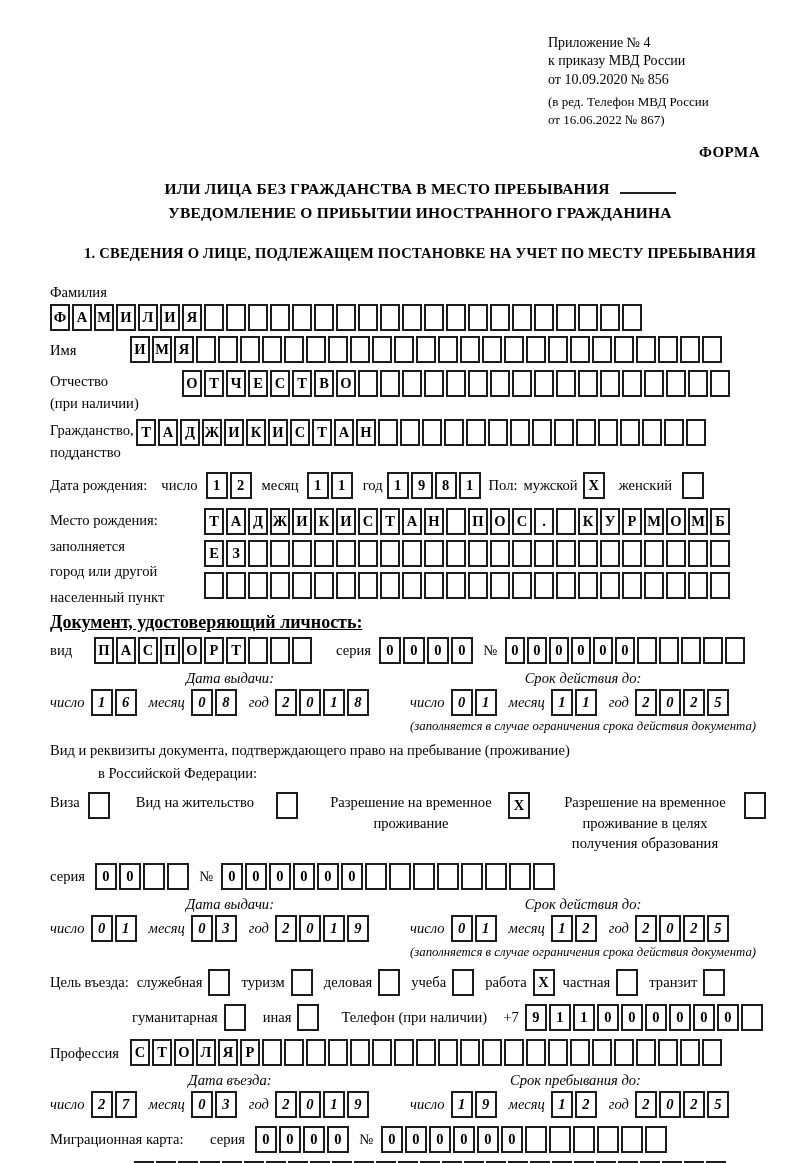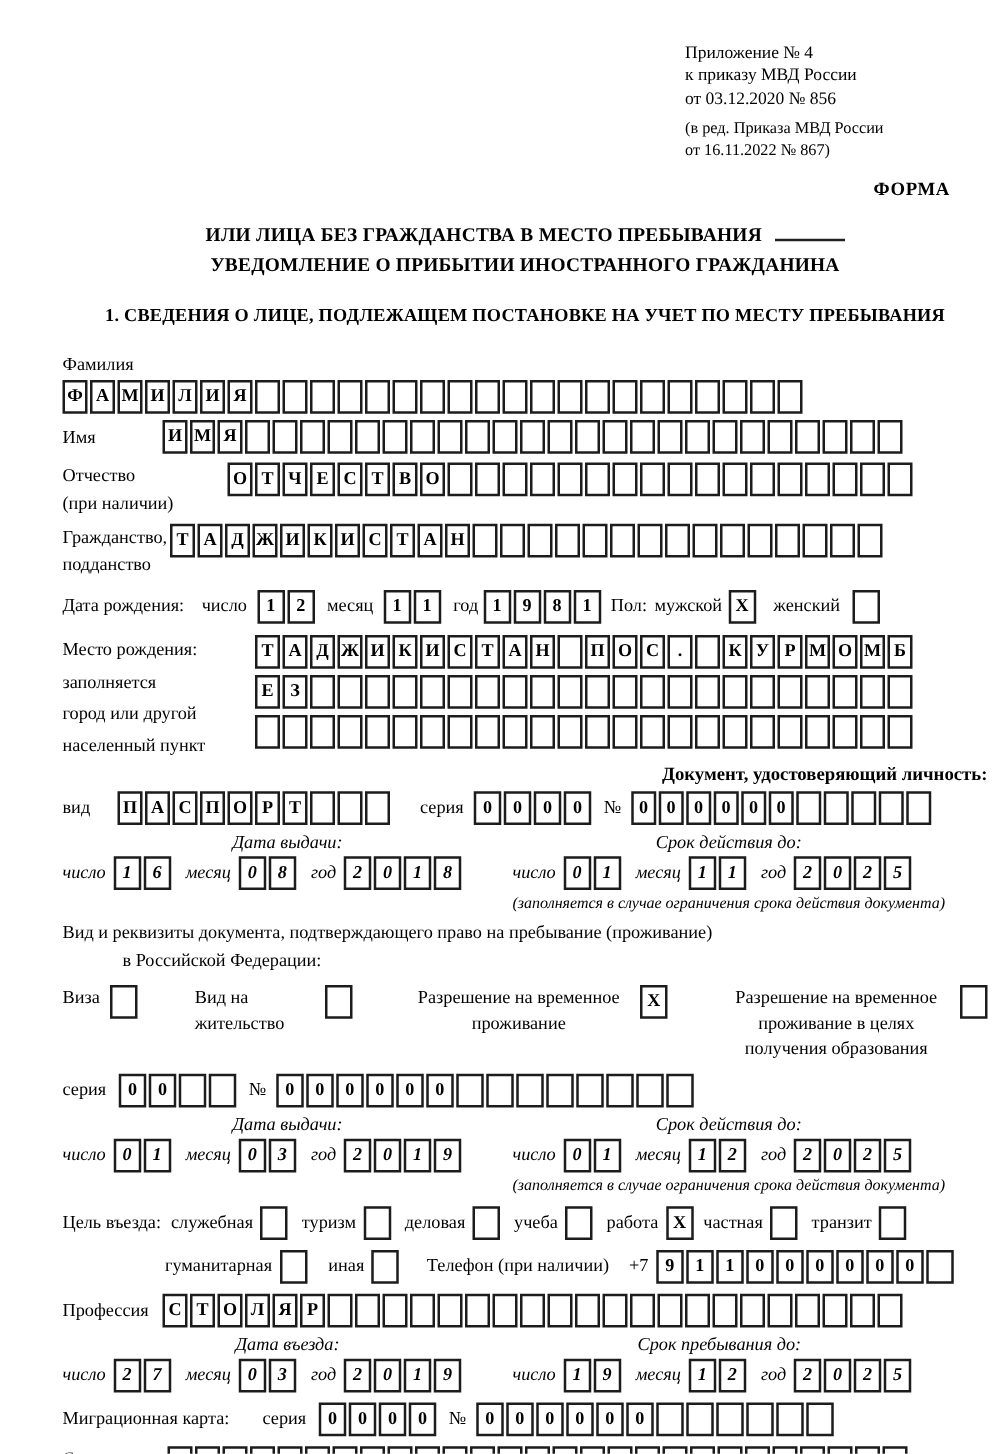--- a/index.html
+++ b/index.html
@@ -38,50 +38,50 @@
   
   .daterow{display:flex;margin-top:6px;}
   .dgroup{display:flex;flex-direction:column;font-style:italic;}
   .dgroup .cap{font-size:14.6px;text-align:center;}
   .dfields{display:flex;align-items:center;font-size:14.6px;margin-top:2px;}
   .dfields .t{margin:0 6px 0 0;}
   .dfields .cells{margin-right:10px;}
   .note{font-size:12.8px;margin-top:3px;}
 
   .inline-lab{font-size:14.6px;margin:0 8px;}
-  .heading-center{text-align:right;font-weight:bold;font-size:15px;margin-top:10px;}
+  .heading-center{text-align:left;font-weight:bold;font-size:18px;margin-top:10px;text-decoration:underline;}
 
   .introline{font-size:14.6px;margin-top:8px;}
 
   
-  .opts{display:flex;align-items:flex-start;margin-top:10px;font-size:14.6px;gap:20px;}
+  .opts{display:flex;align-items:flex-start;margin-top:10px;font-size:14.6px;}
   .opt{display:flex;align-items:flex-start;margin-right:14px;}
   .opt .ol{margin-right:8px;line-height:1.4;}
   .opt .center{text-align:center;}
   .optw168{width:178px;}
   .optw178{width:182px;}
 
   .purline{display:flex;align-items:center;font-size:14.6px;margin-top:9px;flex-wrap:nowrap;}
   .purline .pi{display:flex;align-items:center;margin-right:11px;}
   .purline .pi span.t{margin-right:6px;}
 
   .flexline{display:flex;align-items:center;font-size:14.6px;}
 </style>
 </head>
 <body>
 
 <div class="page">
 
   <div class="appendix">
     <div>Приложение № 4</div>
     <div>к приказу МВД России</div>
-    <div>от 03.12.2020 № 856</div>
+    <div>от 10.09.2020 № 856</div>
     <div class="sub">
-      <div>(в ред. Приказа МВД России</div>
-      <div>от 16.11.2022 № 867)</div>
+      <div>(в ред. Телефон МВД России</div>
+      <div>от 16.06.2022 № 867)</div>
     </div>
   </div>
 
   <div class="forma">ФОРМА</div>
 
   <div class="title">
     <div><span>ИЛИ ЛИЦА БЕЗ ГРАЖДАНСТВА В МЕСТО ПРЕБЫВАНИЯ</span><span class="uline"></span></div>
     <div>УВЕДОМЛЕНИЕ О ПРИБЫТИИ ИНОСТРАННОГО ГРАЖДАНИНА</div>
   </div>
 

